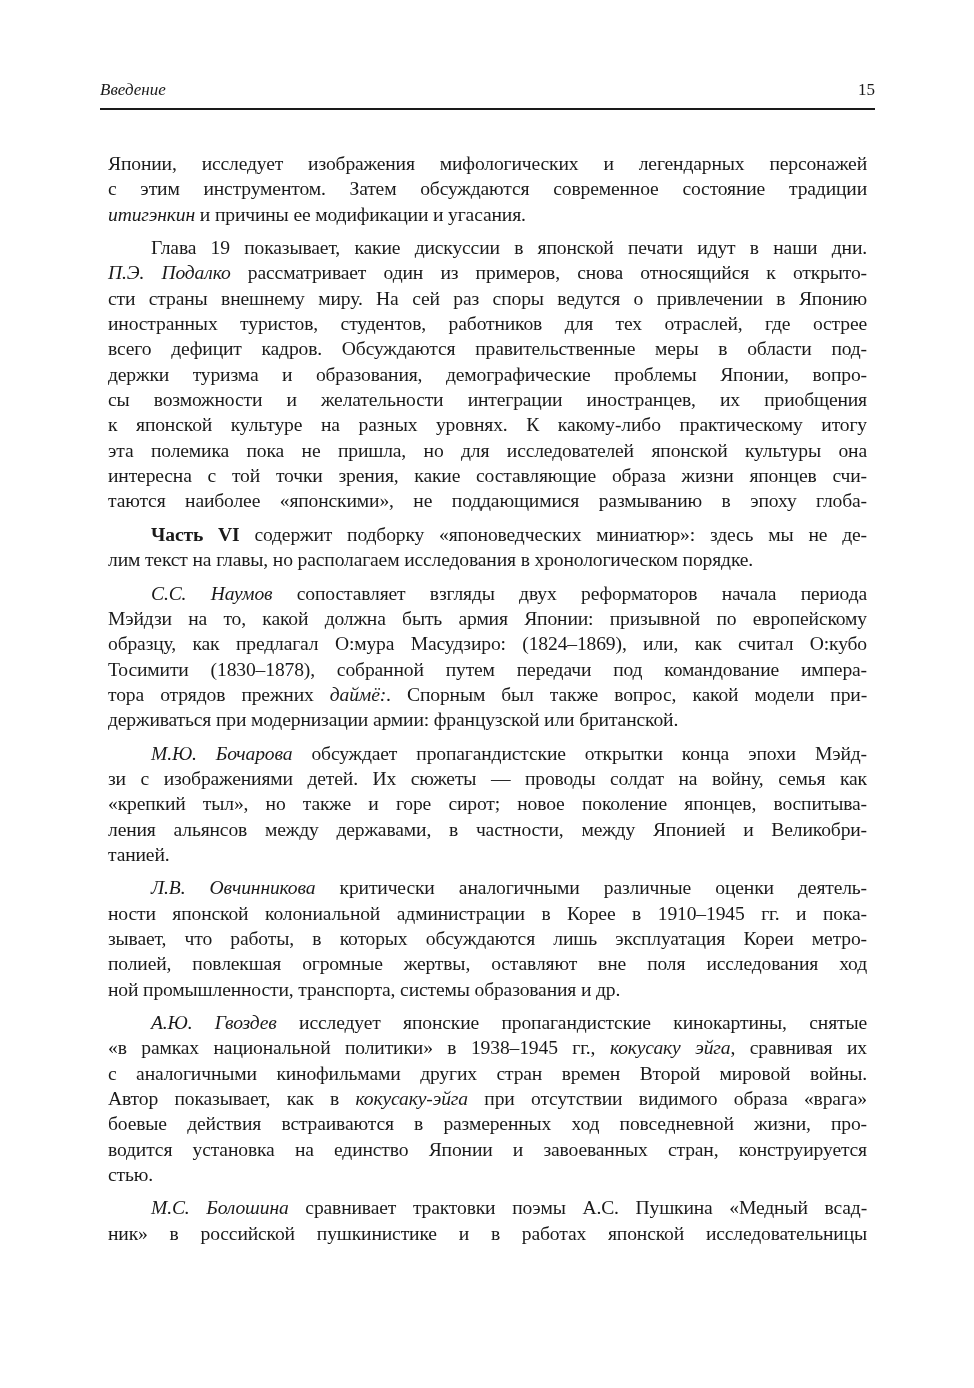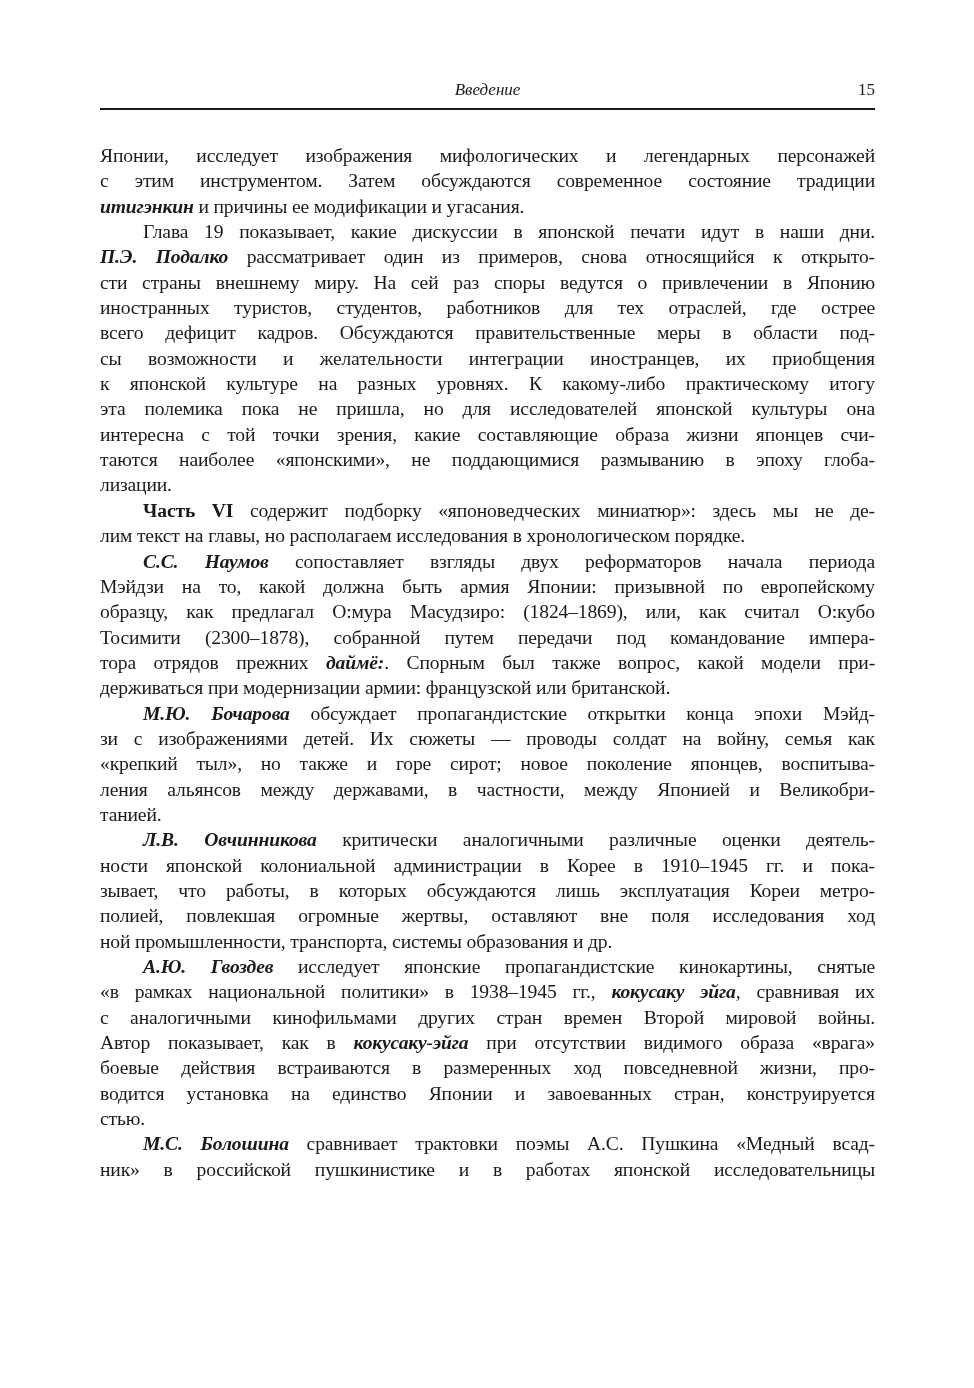--- a/index.html
+++ b/index.html
@@ -7,37 +7,37 @@
   .page {
     position: absolute; left: 100px; top: 0; width: 775px;
     font-family: "Liberation Serif", "DejaVu Serif", serif;
     color: #1a1a1a;
   }
   .running-head {
     position: absolute; top: 78px; left: 0; width: 775px; height: 24px;
     font-size: 17px; line-height: 24px;
   }
   .running-title {
-    position: absolute; left: 0; width: 775px; text-align: center; font-style: italic;
+    position: absolute; left: 0; width: 775px; text-align: left; font-style: italic;
   }
   .page-number { position: absolute; right: 0; }
   .rule {
     position: absolute; top: 108px; left: 0; width: 775px; height: 2px; background: #1a1a1a;
   }
   .body-text {
     position: absolute; top: 143px; left: 0; width: 775px;
     font-size: 19.6px; line-height: 25.35px;
     text-align: justify; hyphens: manual;
     letter-spacing: -0.15px;
   }
-  .body-text p { margin: 0; }
+  .body-text p { margin: 8px; }
   .body-text .line { display: block; text-align: justify; text-align-last: justify; white-space: nowrap; height: 25.35px; overflow: visible; }
   .body-text .line.last { text-align-last: left; }
   .body-text .line.first { padding-left: 43px; }
-  .it { font-style: italic; font-weight: bold; }
+  .it { font-style: italic; }
   .b { font-weight: bold; }
 </style>
 </head>
 <body>
 
 <div class="page">
   <div class="running-head">
     <span class="running-title">Введение</span>
     <span class="page-number">15</span>
   </div>
@@ -47,36 +47,36 @@
         <span class="line"><span>Японии, исследует изображения мифологических и легендарных персонажей</span></span>
         <span class="line"><span>с этим инструментом. Затем обсуждаются современное состояние традиции</span></span>
         <span class="line last"><span class="it">итигэнкин</span><span> и причины ее модификации и угасания.</span></span>
       </p>
       <p>
         <span class="line first"><span>Глава 19 показывает, какие дискуссии в японской печати идут в наши дни.</span></span>
         <span class="line"><span class="it">П.Э. Подалко</span><span> рассматривает один из примеров, снова относящийся к открыто-</span></span>
         <span class="line"><span>сти страны внешнему миру. На сей раз споры ведутся о привлечении в Японию</span></span>
         <span class="line"><span>иностранных туристов, студентов, работников для тех отраслей, где острее</span></span>
         <span class="line"><span>всего дефицит кадров. Обсуждаются правительственные меры в области под-</span></span>
+        <span class="line"><span>держки туризма и образования, демографические проблемы Японии, вопро-</span></span>
         <span class="line"><span>сы возможности и желательности интеграции иностранцев, их приобщения</span></span>
         <span class="line"><span>к японской культуре на разных уровнях. К какому-либо практическому итогу</span></span>
         <span class="line"><span>эта полемика пока не пришла, но для исследователей японской культуры она</span></span>
         <span class="line"><span>интересна с той точки зрения, какие составляющие образа жизни японцев счи-</span></span>
         <span class="line"><span>таются наиболее «японскими», не поддающимися размыванию в эпоху глоба-</span></span>
-        <span class="line last"><span>лизации.</span></span>
       </p>
       <p>
         <span class="line first"><span class="b">Часть VI</span><span> содержит подборку «японоведческих миниатюр»: здесь мы не де-</span></span>
         <span class="line last"><span>лим текст на главы, но располагаем исследования в хронологическом порядке.</span></span>
       </p>
       <p>
         <span class="line first"><span class="it">С.С. Наумов</span><span> сопоставляет взгляды двух реформаторов начала периода</span></span>
         <span class="line"><span>Мэйдзи на то, какой должна быть армия Японии: призывной по европейскому</span></span>
         <span class="line"><span>образцу, как предлагал О:мура Масудзиро: (1824–1869), или, как считал О:кубо</span></span>
-        <span class="line"><span>Тосимити (2300–1878), собранной путем передачи под командование импера-</span></span>
+        <span class="line"><span>Тосимити (1830–1878), собранной путем передачи под командование импера-</span></span>
         <span class="line"><span>тора отрядов прежних </span><span class="it">даймё:</span><span>. Спорным был также вопрос, какой модели при-</span></span>
         <span class="line last"><span>держиваться при модернизации армии: французской или британской.</span></span>
       </p>
       <p>
         <span class="line first"><span class="it">М.Ю. Бочарова</span><span> обсуждает пропагандистские открытки конца эпохи Мэйд-</span></span>
         <span class="line"><span>зи с изображениями детей. Их сюжеты — проводы солдат на войну, семья как</span></span>
         <span class="line"><span>«крепкий тыл», но также и горе сирот; новое поколение японцев, воспитыва-</span></span>
         <span class="line"><span>ления альянсов между державами, в частности, между Японией и Великобри-</span></span>
         <span class="line last"><span>танией.</span></span>
       </p>

